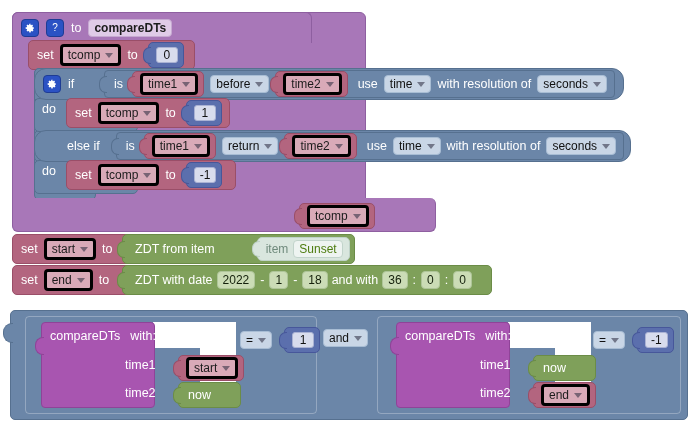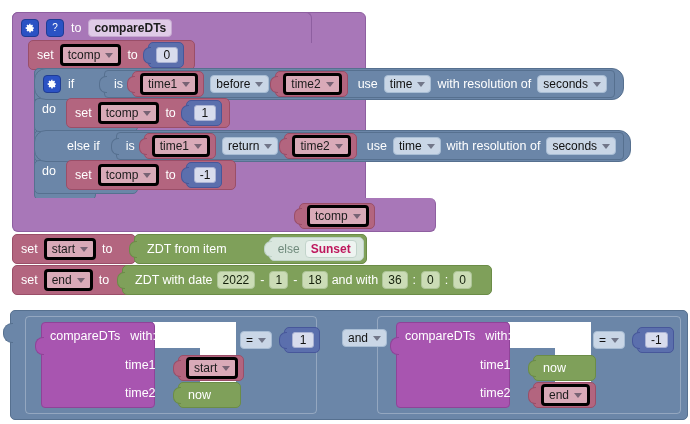--- a/index.html
+++ b/index.html
@@ -70,21 +70,21 @@
   .mini-btn svg{display:block;}
 
   .fld{
     display:inline-flex;align-items:center;gap:4px;
     border-radius:4px;padding:1px 5px;font-size:12px;white-space:nowrap;
   }
   .fld.name{background:#e0cbe8;color:#1c1c1c;border:1px solid #c6a9d1;font-weight:bold;}
   .fld.var{background:var(--var-fld);color:#1c1c1c;border:3px solid #000000;}
   .fld.logic{background:var(--logic-fld);color:#111;border:1px solid #a8bdd4;}
   .fld.dt{background:var(--dt-fld);color:#14200c;border:1px solid #aec598;}
-  .fld.item{background:#eef4f1;color:#be185d;border:1px solid #c2d4cb;font-weight:bold;}
+  .fld.item{background:#eef4f1;color:#4d7c0f;border:1px solid #c2d4cb;font-weight:normal;}
   .caret{width:0;height:0;border-left:4px solid transparent;border-right:4px solid transparent;
          border-top:5px solid rgba(40,40,60,.55);margin-left:1px;}
 
   .lbl{color:#fff;font-size:12.5px;white-space:nowrap;}
 
   
   .setblk{
     position:absolute;background:var(--var);border:1px solid var(--var-dk);
     border-radius:5px;height:28px;display:flex;align-items:center;gap:6px;
     padding:0 8px 0 8px;
@@ -345,26 +345,26 @@
   </div>
 
   <div class="setblk" style="left:12px;top:234px;width:106px;">
     <span class="lbl">set</span>
     <span class="fld var">
       <span>start</span>
         <i class="caret"></i>
     </span>
     <span class="lbl">to</span>
   </div>
-  <div class="dtblk" style="left:134px;top:234px;width:211px;gap:40px;">
+  <div class="dtblk" style="left:122px;top:234px;width:211px;gap:40px;">
     <span class="tab"></span>
     <span class="lbl">ZDT from item</span>
     <span class="itemblk" style="margin-left:2px;">
       <span class="tab"></span>
-      <span class="itemlbl">else</span>
+      <span class="itemlbl">item</span>
       <span class="fld item">Sunset</span>
     </span>
   </div>
 
   <div class="setblk" style="left:12px;top:265px;width:106px;">
     <span class="lbl">set</span>
     <span class="fld var">
       <span>end</span>
         <i class="caret"></i>
     </span>
@@ -425,21 +425,21 @@
     <span class="fld logic">
       <span>=</span>
         <i class="caret"></i>
     </span>
     <span class="numblk" style="margin-left:6px;">
       <span class="tab"></span>
       <span class="numval">1</span>
     </span>
   </div>
 
-  <div style="position:absolute;left:342px;top:328px;">
+  <div style="position:absolute;left:323px;top:328px;">
     <span class="fld logic">
       <span>and</span>
         <i class="caret"></i>
     </span>
   </div>
 
   <div class="whitefill" style="left:508px;top:322px;width:83px;height:26px;"></div>
   <div class="whitefill" style="left:555px;top:348px;width:36px;height:58px;"></div>
   <div class="callblk" style="left:396px;top:322px;width:112px;height:84px;">
     <span class="tab"></span>

